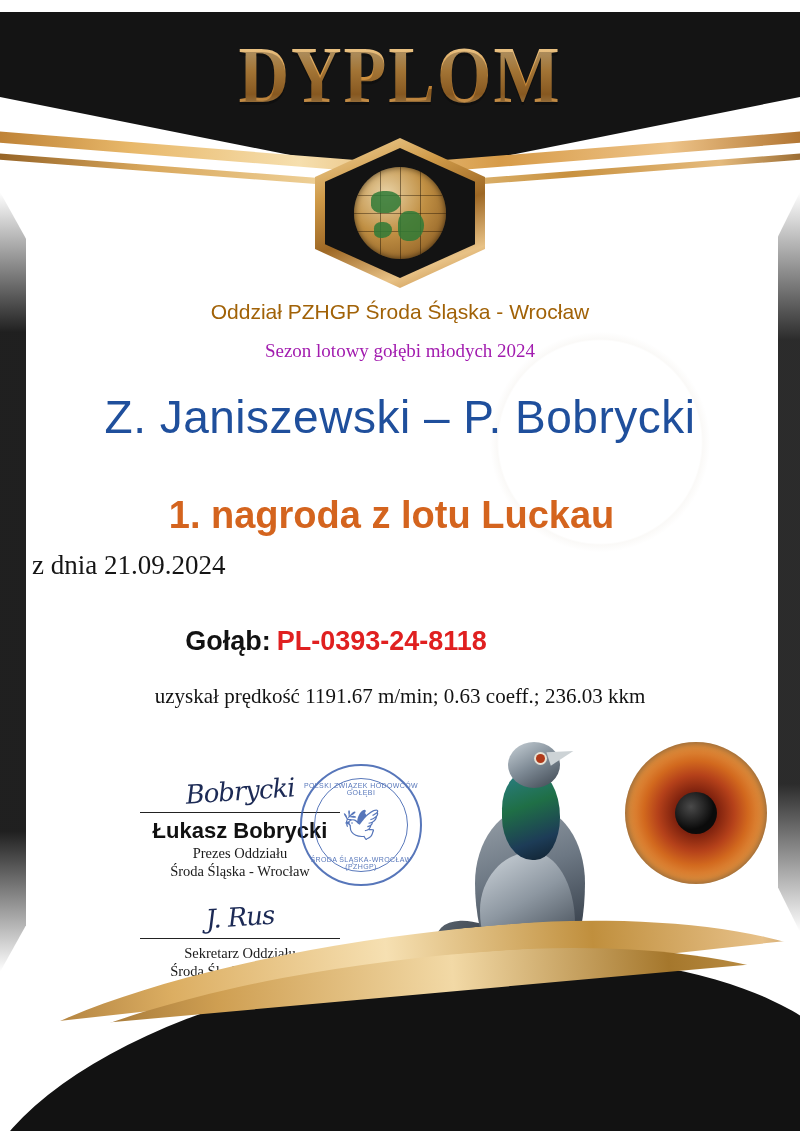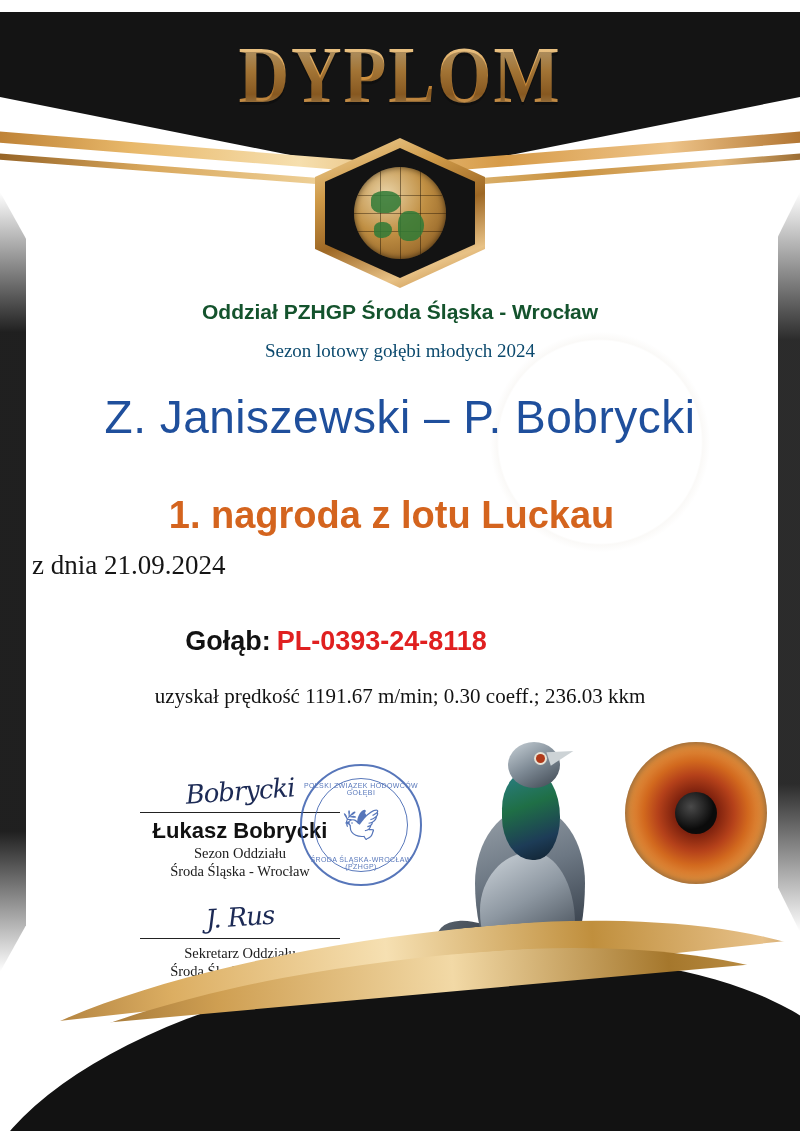--- a/index.html
+++ b/index.html
@@ -123,31 +123,31 @@
     border-radius: 45% 55% 60% 40%;
     opacity: .85;
   }
 
   
   .org-line {
     position: absolute;
     top: 288px; left: 0; width: 800px;
     text-align: center;
     font-family: "Liberation Sans", sans-serif;
-    font-weight: bold;
+    font-weight: normal;
     font-size: 21px;
-    color: #14532d;
+    color: #a16207;
   }
   .season-line {
     position: absolute;
     top: 328px; left: 0; width: 800px;
     text-align: center;
     font-family: "Liberation Serif", serif;
     font-size: 19px;
-    color: #0c4a6e;
+    color: #a21caf;
   }
   .names {
     position: absolute;
     top: 378px; left: 0; width: 800px;
     text-align: center;
     font-family: "Liberation Sans", sans-serif;
     font-size: 46px;
     font-weight: 400;
     color: #1f4f9c;
     letter-spacing: .5px;
@@ -467,27 +467,27 @@
   <div class="org-line">Oddział PZHGP Środa Śląska - Wrocław</div>
   <div class="season-line">Sezon lotowy gołębi młodych 2024</div>
   <div class="names">Z. Janiszewski – P. Bobrycki</div>
   <div class="prize">1. nagroda z lotu Luckau</div>
   <div class="date-line">z dnia 21.09.2024</div>
 
   <div class="ring-line">
     <span>Gołąb:</span><span class="ring-value">PL-0393-24-8118</span>
   </div>
 
-  <div class="result-line">uzyskał prędkość  1191.67 m/min; 0.30  coeff.; 236.03 kkm</div>
+  <div class="result-line">uzyskał prędkość  1191.67 m/min; 0.63  coeff.; 236.03 kkm</div>
 
   <div class="sig-block first">
     <div class="sig-script">Bobrycki</div>
     <div class="sig-rule"></div>
     <div class="sig-name">Łukasz Bobrycki</div>
-    <div class="sig-role">Sezon Oddziału</div>
+    <div class="sig-role">Prezes Oddziału</div>
     <div class="sig-place">Środa Śląska - Wrocław</div>
   </div>
 
   <div class="sig-block second">
     <div class="sig-script">J. Rus</div>
     <div class="sig-rule"></div>
     <div class="sig-role">Sekretarz Oddziału</div>
     <div class="sig-place">Środa Śląska - Wrocław</div>
   </div>
 

